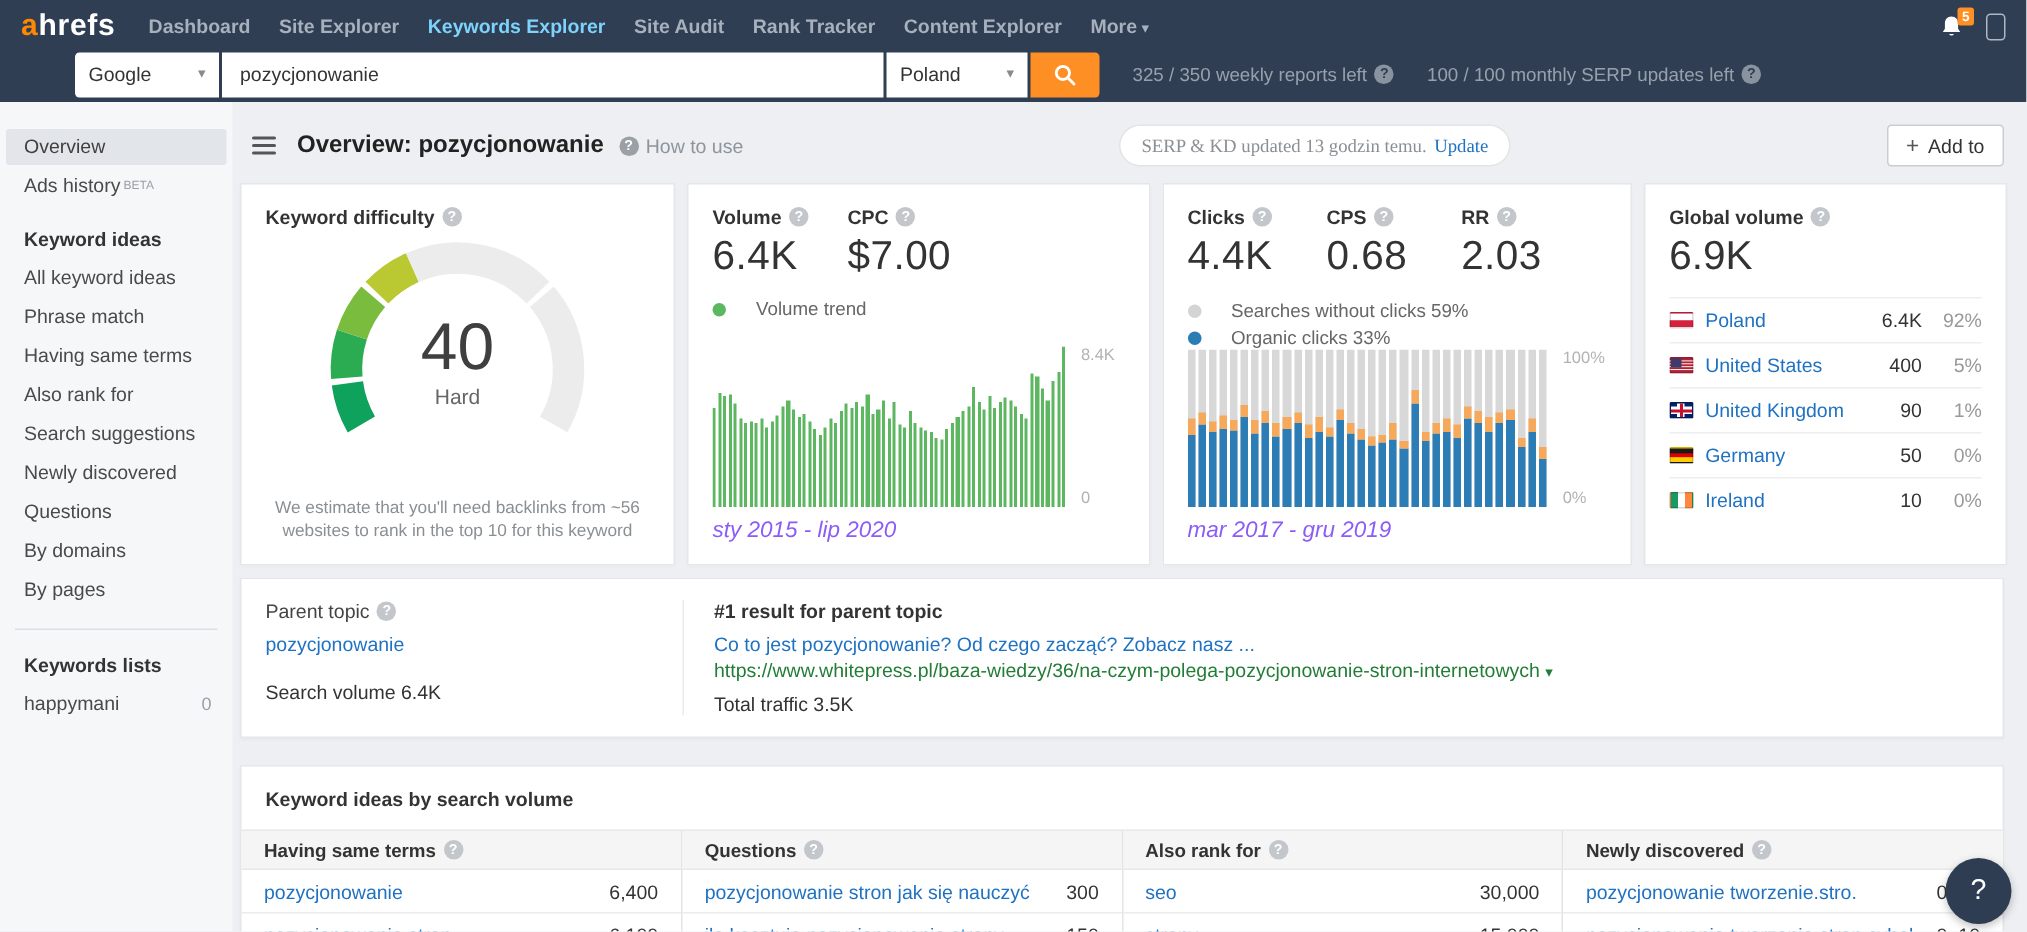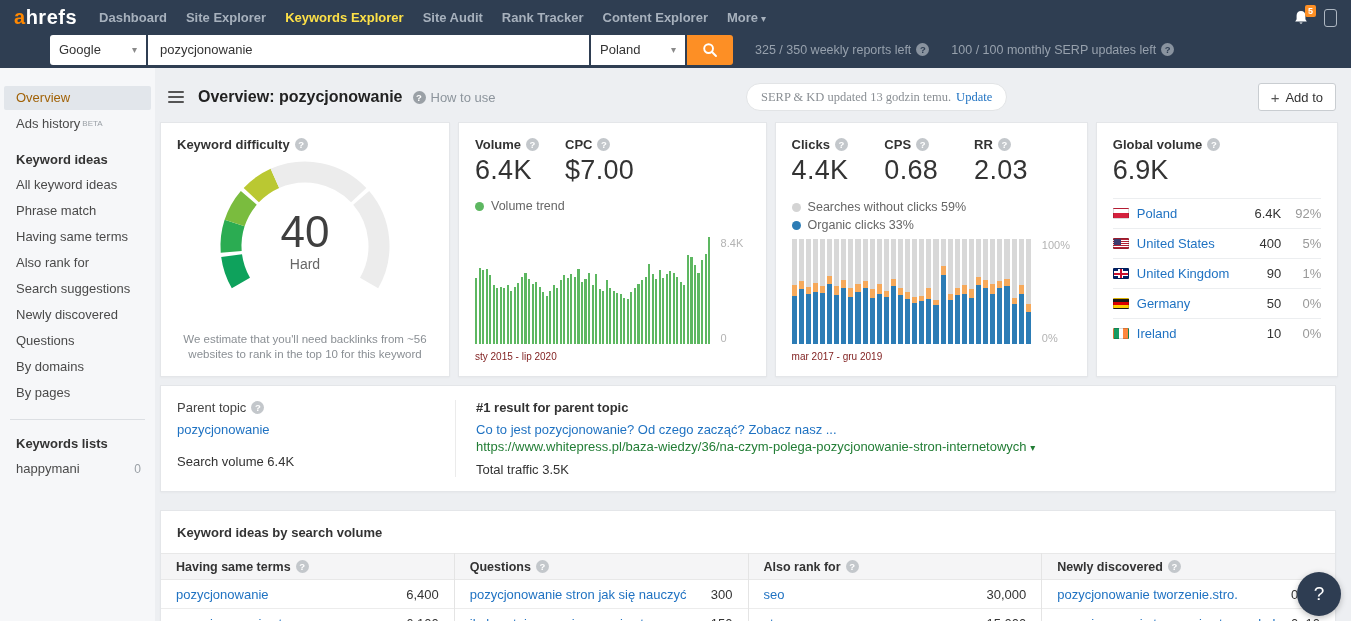--- a/index.html
+++ b/index.html
@@ -8,21 +8,21 @@
   a { text-decoration:none; }
 
   
   .topbar { position:absolute; top:0; left:0; right:0; height:68px; background:#2f3e52; z-index:5; }
   .nav-row { display:flex; align-items:center; height:31px; padding:4px 14px 0 14px; }
   .logo { font-size:20px; font-weight:bold; letter-spacing:.5px; margin-right:22px; cursor:pointer; }
   .logo .logo-a { color:#ff8800; }
   .logo .logo-rest { color:#fff; }
   .nav-items { display:flex; align-items:center; gap:19px; }
   .nav-item { color:#a7b1bd; font-weight:bold; font-size:13px; cursor:pointer; white-space:nowrap; }
-  .nav-item.active { color:#fde047; }
+  .nav-item.active { color:#7dd3fc; }
   .nav-item .caret2 { font-size:10px; margin-left:3px; color:#a7b1bd; }
   .nav-right { margin-left:auto; display:flex; align-items:center; gap:14px; }
   .bell-wrap { position:relative; width:18px; height:18px; cursor:pointer; }
   .bell-badge { position:absolute; top:-4px; right:-6px; background:#fd8f25; color:#fff; font-size:9px; font-weight:bold; padding:1px 3px; border-radius:2px; line-height:10px; }
   .tablet-icon { width:13px; height:18px; border:1.6px solid #aeb7c2; border-radius:3px; cursor:pointer; }
 
   .search-row { display:flex; align-items:center; height:37px; padding:0 14px;margin-left:36px; }
   .field { background:#fff; height:30px; display:flex; align-items:center; }
   .select { padding:0 9px; width:96px; justify-content:space-between; cursor:pointer; color:#333; }
   .select .caret { color:#8a8a8a; font-size:10px; }
@@ -30,21 +30,21 @@
   .select.country { width:94px; margin:0 2px; }
   .query { width:441px; height:30px; border:none; outline:none; padding:0 12px; font-size:13px; font-family:inherit; color:#333; }
   .search-btn { width:46px; height:30px; background:#fd8f25; border:none; border-radius:0 3px 3px 0; cursor:pointer; display:flex; align-items:center; justify-content:center; }
   .quota { color:#97a1ad; font-size:12.5px; margin-left:22px; display:flex; align-items:center; gap:5px; white-space:nowrap; }
   .qicon { display:inline-flex; width:13px; height:13px; border-radius:50%; background:#c3c7cb; color:#fff; font-size:9.5px; font-weight:bold; align-items:center; justify-content:center; flex:none; cursor:pointer; }
   .qicon.dark { background:#89939f; color:#2f3e52; }
 
   
   .sidebar { position:absolute; top:68px; left:0; bottom:0; width:155px; background:#f6f7f9; padding:18px 0 0 0; }
   .side-item { display:flex; align-items:center; padding:4px 10px 4px 12px; margin:0 4px 2px 4px; color:#4a4a4a; cursor:pointer; border-radius:2px; line-height:16px; }
-  .side-item.active { background:#e2e6eb; color:#a16207; }
+  .side-item.active { background:#e2e6eb; color:#404040; }
   .side-item .cnt { margin-left:auto; color:#9aa0a6; font-size:12px; }
   .side-item sup.beta { font-size:8px; color:#9aa0a6; margin-left:2px; }
   .side-head { font-weight:bold; color:#333; padding:14px 12px 6px 16px; }
   .side-div { border-top:1px solid #dcdfe3; margin:14px 10px 2px 10px; }
 
   
   .content { position:absolute; top:68px; left:155px; right:0; bottom:0; padding:14px 15px 0 5px; }
 
   .page-head { display:flex; align-items:center; height:30px; margin:0 0 10px 4px; }
   .burger { width:16px; display:flex; flex-direction:column; gap:3px; margin:0 14px 0 4px; cursor:pointer; }
@@ -57,41 +57,41 @@
   .addto { background:#fff; border:1px solid #c9cdd1; border-radius:3px; height:28px; padding:0 12px; font-size:13px; color:#333; display:flex; align-items:center; gap:6px; cursor:pointer; font-family:inherit; }
   .addto .plus { font-size:15px; color:#555; }
 
   
   .cards { display:flex; gap:8px; }
   .card { background:#fff; border:1px solid #e4e6e9; box-shadow:0 1px 2px rgba(0,0,0,.03); }
   .cards .card { flex:1 1 0; height:255px; padding:14px 16px; display:flex; flex-direction:column; }
   .mhead { font-weight:bold; color:#333; display:flex; align-items:center; gap:5px; }
   .metrics { display:flex; gap:26px; }
   .metric .mval { font-size:27px; color:#333; margin-top:3px; letter-spacing:.3px; }
-  .legend { display:flex; align-items:center; gap:7px; color:#666; font-size:12.5px; margin-top:13px; }
+  .legend { display:flex; align-items:center; gap:20px; color:#666; font-size:12.5px; margin-top:13px; }
   .legend + .legend { margin-top:5px; }
   .dot { width:9px; height:9px; border-radius:50%; flex:none; }
 
   
   .gauge-wrap { position:relative; margin:2px auto 0 auto; width:256px; height:148px; }
   .kd-center { position:absolute; left:0; right:0; top:56px; text-align:center; }
   .kd-value { font-size:44px; color:#3f3f3f; line-height:44px; }
   .kd-band { font-size:14px; color:#666; margin-top:2px; }
   .kd-caption { margin-top:auto; text-align:center; color:#8a8f94; font-size:11.5px; line-height:15px; padding:0 4px; }
 
   
   .chart-row { display:flex; margin-top:auto; }
   .bars { display:flex; align-items:flex-end; height:107px; flex:1 1 auto; overflow:hidden; }
   .vbar { width:2.1px; margin-right:1.45px; background:#5db761; flex:none; }
   .cbars { display:flex; align-items:flex-end; height:105px; flex:1 1 auto; overflow:hidden; }
   .cbar { width:5.1px; margin-right:2px; height:105px; background:#d8d8d8; position:relative; flex:none; }
   .cbar .org { position:absolute; bottom:0; left:0; right:0; background:#2c7cb5; }
   .cbar .paid { position:absolute; left:0; right:0; background:#f6a95b; }
   .ylabels { width:38px; display:flex; flex-direction:column; justify-content:space-between; padding-left:9px; color:#b3b3b3; font-size:11px; }
-  .xlabel { color:#7f1d1d; font-size:10px; margin-top:7px; }
+  .xlabel { color:#8b5cf6; font-size:15px; margin-top:7px;font-style:italic; }
 
   
   .gv-value { font-size:27px; color:#333; margin-top:3px; }
   .country-rows { margin-top:12px; }
   .country-row { display:flex; align-items:center; height:30px; border-top:1px solid #eceef0; gap:8px; }
   .clink { color:#1f72c2; cursor:pointer; flex:1 1 auto; white-space:nowrap; overflow:hidden; }
   .cvol { width:44px; text-align:right; color:#333; }
   .cpct { width:32px; text-align:right; color:#999; }
   .flag { width:16px; height:11px; display:inline-block; border:1px solid rgba(0,0,0,.15); border-radius:1px; flex:none; }
   .flag-pl { background:linear-gradient(#fff 0 50%,#d4213d 50% 100%); }

